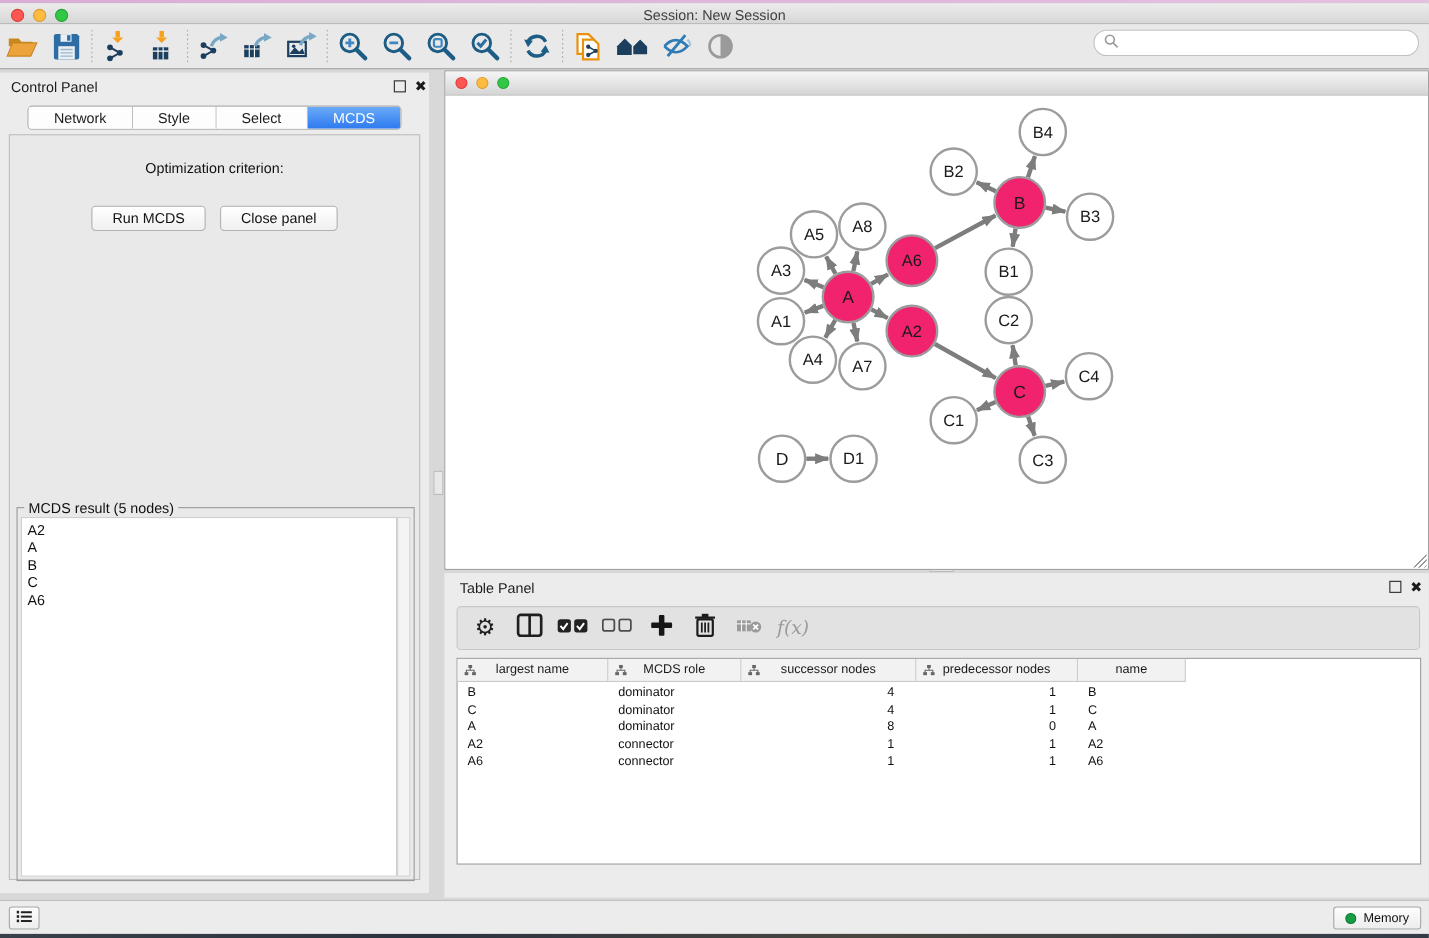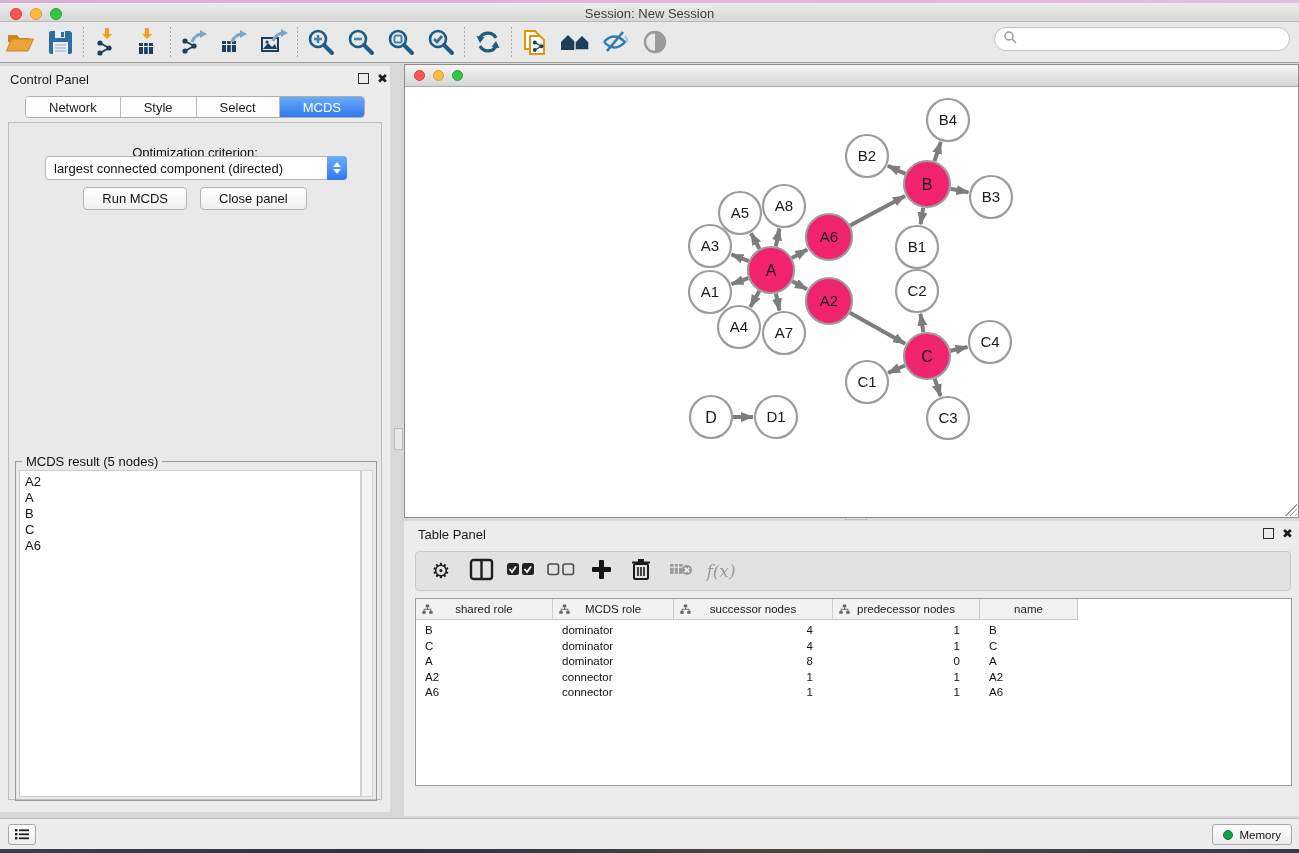--- a/index.html
+++ b/index.html
@@ -370,27 +370,20 @@
     <span class="close-btn" style="left:377px;">✖</span>
   </div>
   <div class="seg-tabs" id="cp-tabs">
       <div class="seg">Network</div>
       <div class="seg">Style</div>
       <div class="seg">Select</div>
       <div class="seg active">MCDS</div>
     </div>
   <div class="cp-content">
     <div class="opt-label">Optimization criterion:</div>
-    <div class="dropdown">
-      <span class="dval">largest connected component (directed)</span>
-      <span class="stepper">
-          <span class="tri-up"></span>
-          <span class="tri-down"></span>
-        </span>
-    </div>
     <div class="btn-row">
       <div class="push-btn">Run MCDS</div>
       <div class="push-btn">Close panel</div>
     </div>
     <div class="result-group">
       <span class="result-legend">MCDS result (5 nodes)</span>
       <div class="result-list" id="result-list">
           <div class="result-item">A2</div>
           <div class="result-item">A</div>
           <div class="result-item">B</div>
@@ -600,21 +593,21 @@
     <div id="nt-header" class="nt-header" style="width: 662px;">
         <div class="nt-hcell" style="left: 0px; width: 137px;">
           <span class="hicon"><svg width="11" height="11" viewBox="0 0 11 11">
               <g fill="#666">
     <rect x="3.8" y="0.5" width="3.4" height="2.8"></rect>
                 <rect x="0.3" y="7" width="3.4" height="2.8"></rect>
                 <rect x="7.2" y="7" width="3.4" height="2.8"></rect>
               </g>
     <path d="M5.5 3.3 v2 M2 7 v-1.7 h7 V7" fill="none" stroke="#666" stroke-width="1"></path>
             </svg></span>
-          <span class="hlabel">shared role</span>
+          <span class="hlabel">largest name</span>
         </div>
         <div class="nt-hcell" style="left: 137px; width: 121px;">
           <span class="hicon"><svg width="11" height="11" viewBox="0 0 11 11">
               <g fill="#666">
     <rect x="3.8" y="0.5" width="3.4" height="2.8"></rect>
                 <rect x="0.3" y="7" width="3.4" height="2.8"></rect>
                 <rect x="7.2" y="7" width="3.4" height="2.8"></rect>
               </g>
     <path d="M5.5 3.3 v2 M2 7 v-1.7 h7 V7" fill="none" stroke="#666" stroke-width="1"></path>
             </svg></span>

